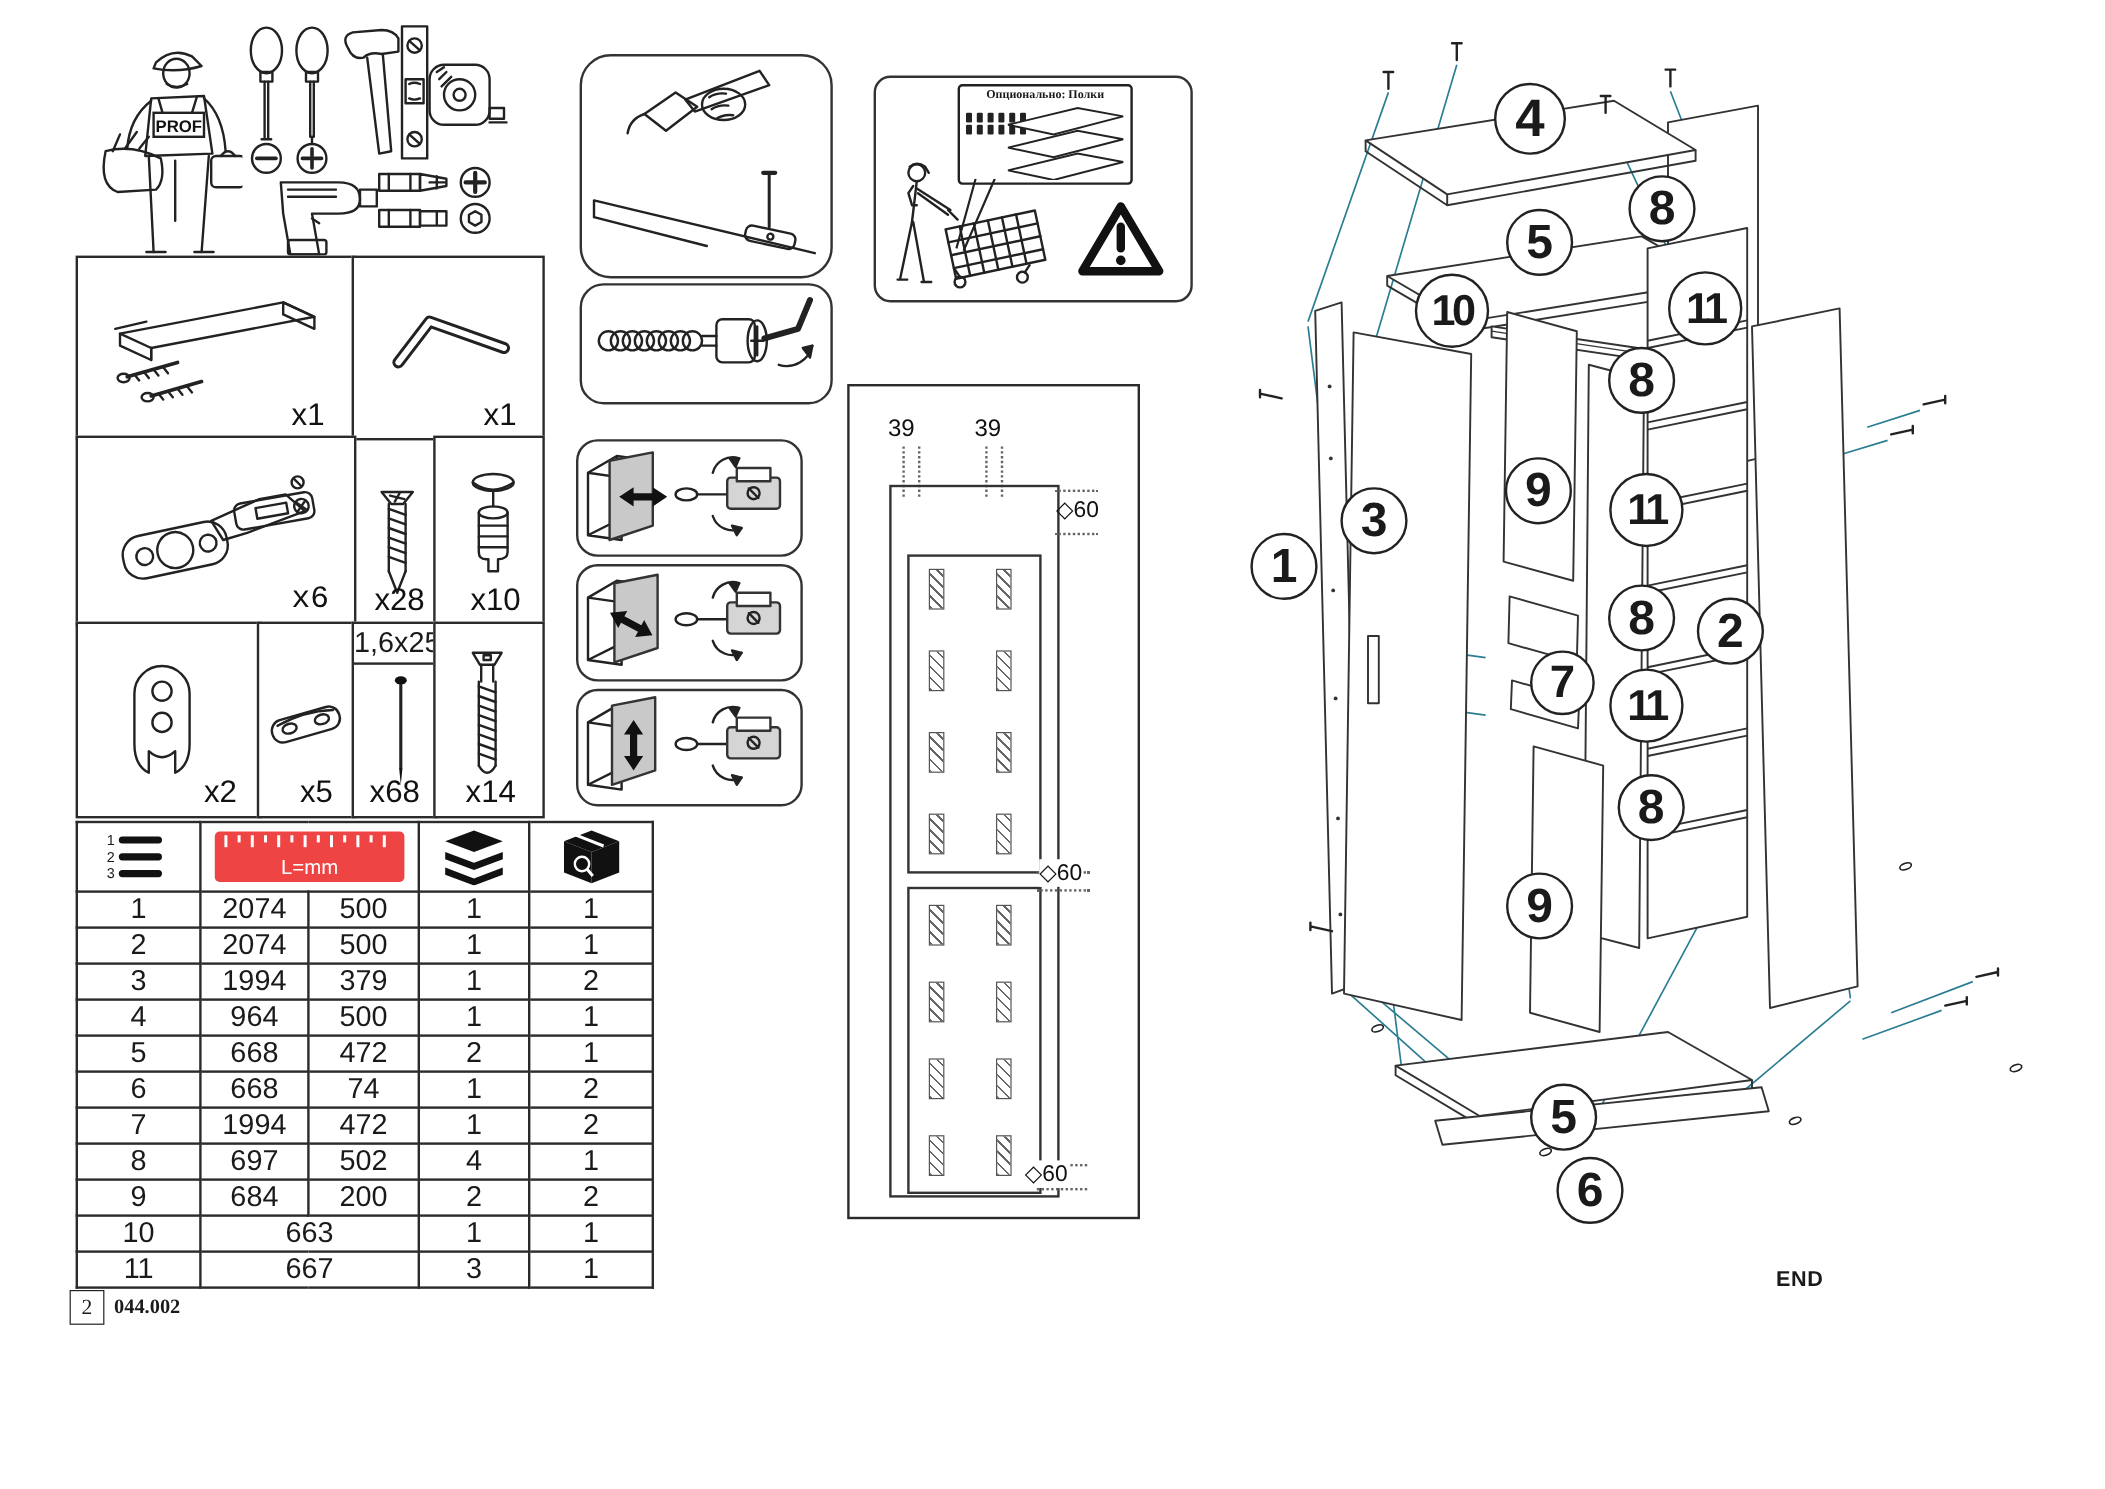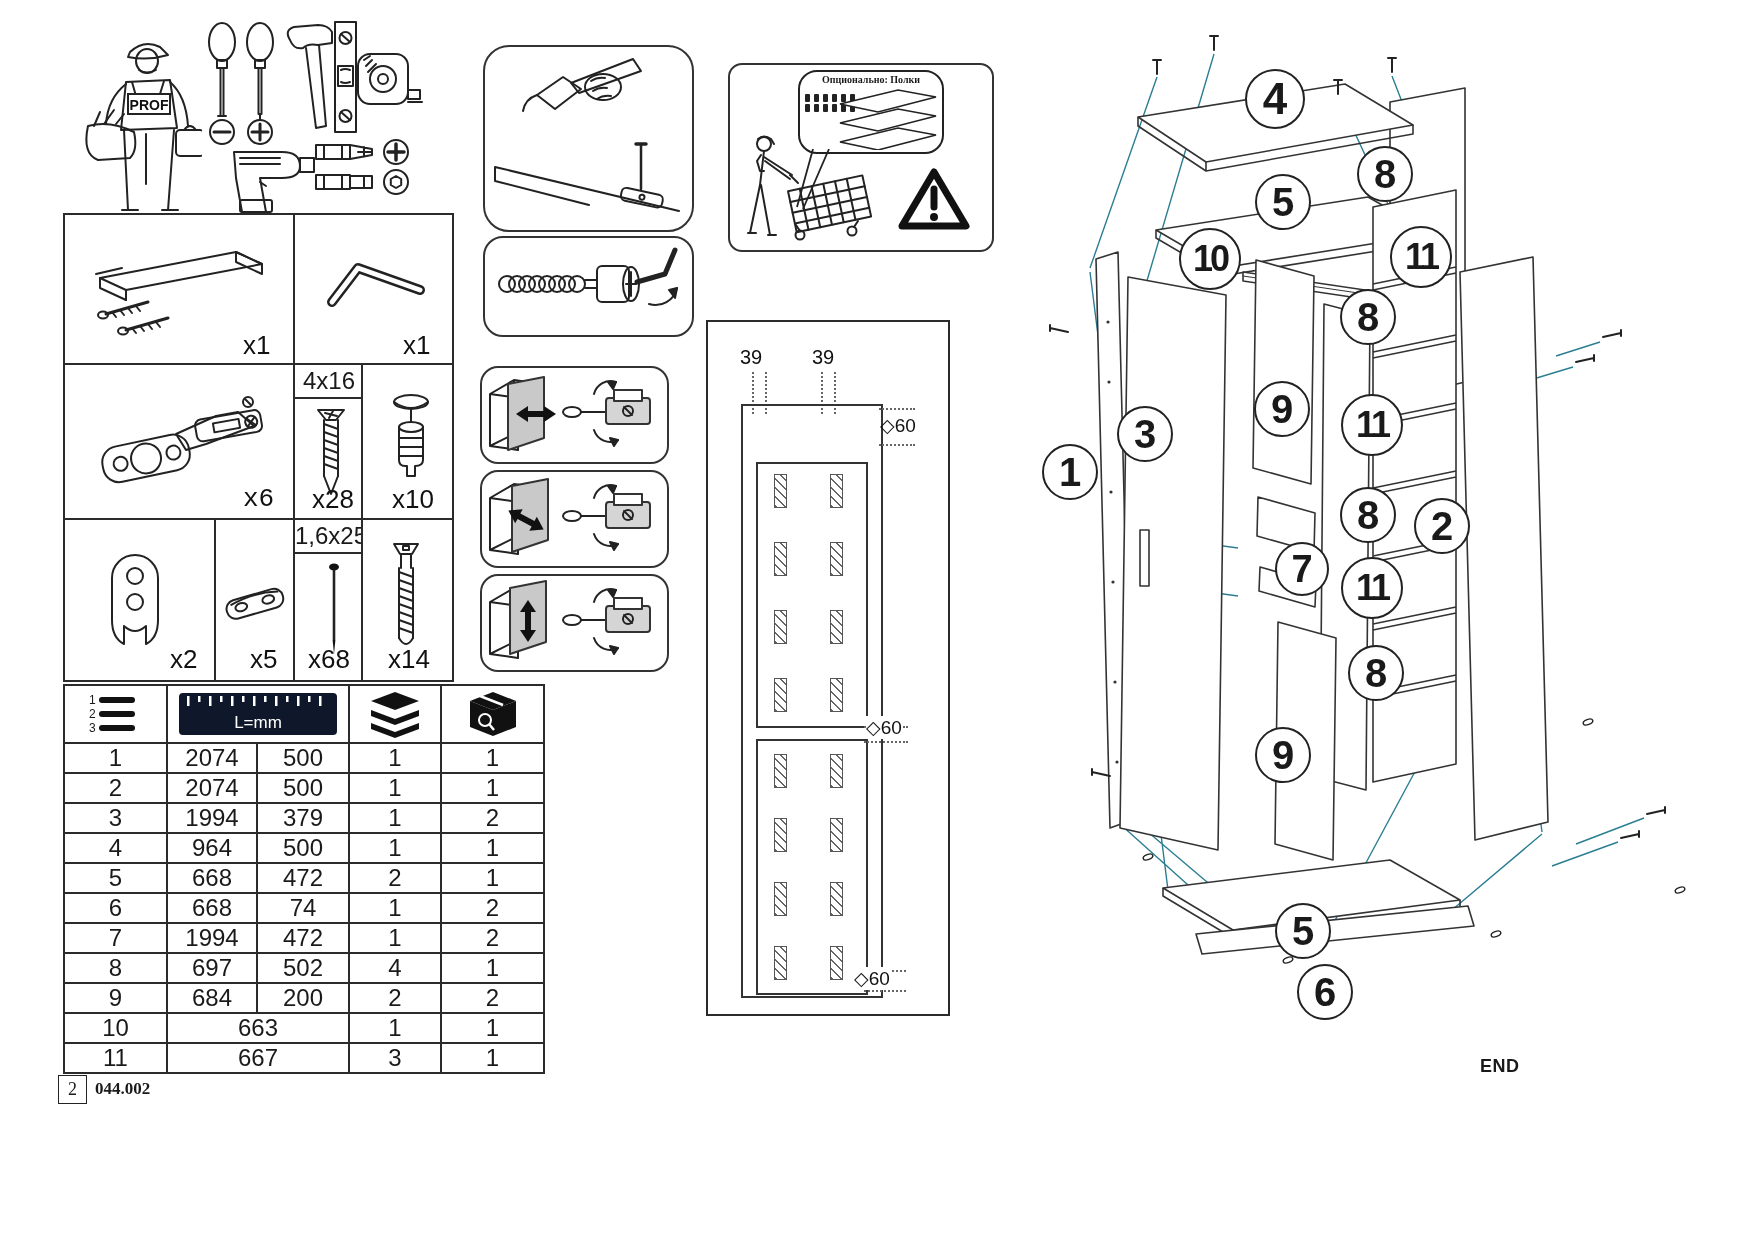--- a/index.html
+++ b/index.html
@@ -13,21 +13,21 @@
   .sizehdr{position:absolute;left:0;right:0;top:0;height:32px;border-bottom:2px solid #2b2b2b;
            text-align:center;font-size:24px;line-height:32px;}
   .rbox{position:absolute;border:2.5px solid #333;border-radius:26px;background:#fff;}
   table.dims{border-collapse:collapse;background:#fff;}
   table.dims td{border:2px solid #2b2b2b;text-align:center;font-size:24px;height:23px;padding:0 2px;}
   table.dims td.hdr{height:56px;}
   .itemicon{display:flex;flex-direction:column;gap:4px;align-items:flex-start;padding-left:22px;}
   .itemicon .r{display:flex;align-items:center;gap:3px;}
   .itemicon .n{font-size:12px;line-height:10px;}
   .itemicon .bar{width:36px;height:6px;background:#111;border-radius:3px;}
-  .ruler{width:158px;height:42px;background:#0f172a;border-radius:4px;margin:0 auto;position:relative;}
+  .ruler{width:158px;height:42px;background:#ef4444;border-radius:4px;margin:0 auto;position:relative;}
   .ruler .lbl{position:absolute;left:0;right:0;bottom:2px;color:#fff;font-size:17px;text-align:center;}
   .callout{position:absolute;border:2px solid #222;border-radius:50%;background:#fff;
            display:flex;align-items:center;justify-content:center;font-weight:bold;z-index:5;}
   .c1{width:52px;height:52px;font-size:40px;}
   .c2{width:58px;height:58px;font-size:36px;letter-spacing:-3px;}
   .slot{position:absolute;width:11px;height:32px;border:1.5px solid #555;
         background:repeating-linear-gradient(45deg,#666 0 1.5px,transparent 1.5px 6.5px);}
   .vdot{position:absolute;width:0;border-left:2px dotted #666;}
   .hdot{position:absolute;height:0;border-top:2px dotted #666;}
   .dim{position:absolute;font-size:20px;color:#111;white-space:nowrap;}
@@ -142,23 +142,20 @@
   <svg class="abs" style="left:382px;top:168px;" width="28" height="28" viewBox="0 0 28 28">
     <g class="lineart">
         <circle cx="14" cy="14" r="12"></circle>
       <polygon points="14,8 19.2,11 19.2,17 14,20 8.8,17 8.8,11"></polygon>
       </g>
   </svg>
 
   <div class="cell" style="left:63px;top:213px;width:230px;height:150px;"></div>
   <div class="cell" style="left:293px;top:213px;width:157px;height:150px;"></div>
   <div class="cell" style="left:63px;top:363px;width:230px;height:155px;"></div>
-  <div class="cell" style="left:293px;top:363px;width:68px;height:155px;">
-    <div class="sizehdr">4x16</div>
-  </div>
   <div class="cell" style="left:361px;top:363px;width:89px;height:155px;"></div>
   <div class="cell" style="left:63px;top:518px;width:151px;height:160px;"></div>
   <div class="cell" style="left:214px;top:518px;width:79px;height:160px;"></div>
   <div class="cell" style="left:293px;top:518px;width:68px;height:160px;">
     <div class="sizehdr">1,6x25</div>
   </div>
   <div class="cell" style="left:361px;top:518px;width:89px;height:160px;"></div>
 
   <svg class="abs" style="left:86px;top:238px;" width="190" height="98" viewBox="0 0 190 98">
     <g class="lineart">
@@ -506,21 +503,21 @@
           <path d="M142 39 L150 47"></path>
         <path d="M112 26 A17 17 0 0 1 134 14"></path>
           <polygon points="134,14 126,14 131,21" fill="#222"></polygon>
         <path d="M112 62 A17 17 0 0 0 136 72"></path>
           <polygon points="136,72 128,70 132,78" fill="#222"></polygon>
       </g>
     </svg>
   </div>
 
   <div class="abs" style="left:728px;top:63px;width:262px;height:185px;border:2.5px solid #333;border-radius:14px;background:#fff;">
-    <div class="abs" style="left:68px;top:5px;width:142px;height:80px;border:2px solid #222;border-radius:19px;">
+    <div class="abs" style="left:68px;top:5px;width:142px;height:80px;border:2px solid #222;border-radius:4px;">
       <div style="text-align:center;font-family:'Liberation Serif',serif;font-weight:bold;font-size:10px;margin-top:2px;">Опционально: Полки</div>
       <div class="abs" style="left:5px;top:22px;display:grid;grid-template-columns:repeat(6,7px);grid-gap:2px;">
         <span class="peg"></span>
           <span class="peg"></span>
           <span class="peg"></span>
           <span class="peg"></span>
           <span class="peg"></span>
           <span class="peg"></span>
         <span class="peg"></span>
           <span class="peg"></span>

